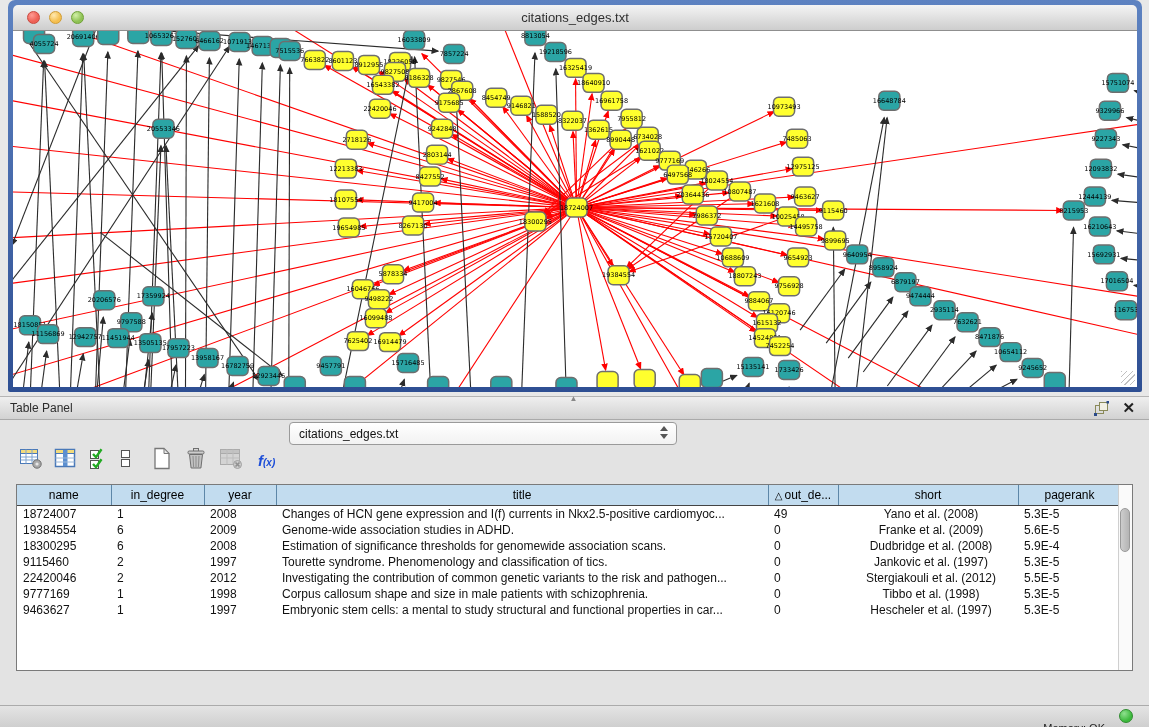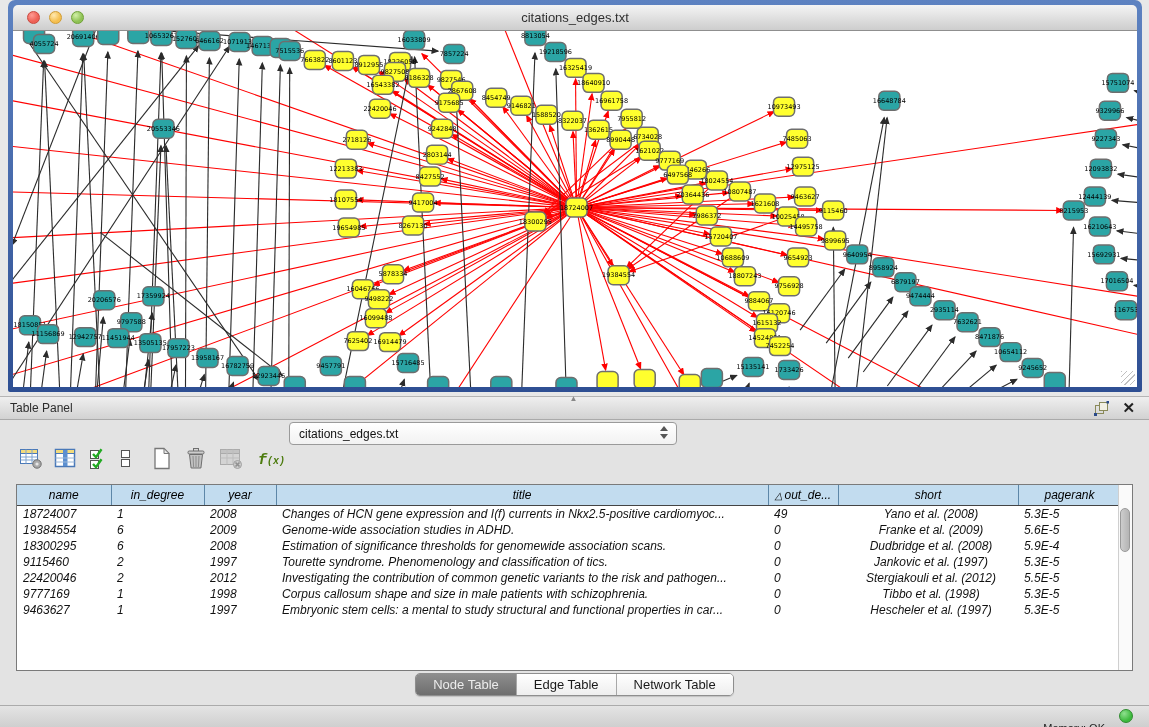--- a/index.html
+++ b/index.html
@@ -23,31 +23,31 @@
   .tp-header{position:absolute;left:0;top:396px;width:100%;height:24px;
     background:linear-gradient(#efefef,#d2d2d2);border-top:1px solid #b5b5b5;border-bottom:1px solid #aaa;box-sizing:border-box;}
   .tp-title{position:absolute;left:10px;top:4px;font-size:12px;color:#2c2c2c;}
   .split-handle{position:absolute;left:50%;top:-1px;margin-left:-5px;font-size:8px;color:#888;line-height:6px;}
   .tp-float{position:absolute;right:40px;top:4px;cursor:default;}
   .tp-close{position:absolute;right:14px;top:2px;font-size:15px;font-weight:bold;color:#222;line-height:18px;}
   .tp-body{position:absolute;left:0;top:420px;width:100%;height:285px;background:#e3e3e3;}
   
   .toolbar{position:absolute;left:19px;top:26px;height:28px;display:flex;align-items:center;}
   .tb-icon{margin-right:11px;display:inline-block;}
-  .fx{font-family:Liberation Mono, monospace;font-style:italic;font-weight:bold;font-size:15px;color:#4d7c0f;margin:0 10px 0 4px;}
+  .fx{font-family:Liberation Sans, sans-serif;font-style:italic;font-weight:bold;font-size:15px;color:#1d4ed8;margin:0 10px 0 4px;}
   .fx small{font-size:10px;font-weight:bold;}
   .combo{position:absolute;left:289px;top:2px;width:388px;height:23px;background:linear-gradient(#ffffff,#f2f2f2);
     border:1px solid #9a9a9a;border-radius:4px;box-sizing:border-box;font-size:12px;color:#111;}
   .combo .val{position:absolute;left:9px;top:4px;}
   .combo .arrows{position:absolute;right:7px;top:3px;width:9px;height:16px;}
   .combo .arrows i{display:block;width:0;height:0;border-left:4px solid transparent;border-right:4px solid transparent;}
   .combo .arrows .up{border-bottom:5px solid #555;margin-bottom:3px;}
   .combo .arrows .dn{border-top:5px solid #555;}
   
-  .table-wrap{position:absolute;left:16px;top:64px;width:1117px;height:187px;background:#fff;border:1px solid #7a7a7a;box-sizing:border-box;font-style:italic;}
+  .table-wrap{position:absolute;left:16px;top:64px;width:1117px;height:187px;background:#fff;border:1px solid #7a7a7a;box-sizing:border-box;}
   table.grid{border-collapse:collapse;table-layout:fixed;width:1104px;font-size:12px;}
   table.grid th{background:#c2dcef;border-right:1px solid #5d87a8;border-bottom:1px solid #444;
     font-weight:normal;height:20px;text-align:center;padding:0;overflow:hidden;white-space:nowrap;}
   table.grid th .sort{font-size:10px;margin-right:2px;}
   table.grid td{height:16px;padding:0 0 0 6px;overflow:hidden;white-space:nowrap;color:#111;}
   td.c-short{text-align:center;padding:0;}
   .vscroll{position:absolute;right:0;top:0;bottom:0;width:13px;background:#fafafa;border-left:1px solid #cfcfcf;}
   .vthumb{position:absolute;left:1px;top:23px;width:10px;height:44px;border-radius:5px;
     background:linear-gradient(90deg,#cdcdcd,#b4b4b4);border:1px solid #999;box-sizing:border-box;}
   
@@ -939,27 +939,20 @@
               <td class="c-short">Hescheler et al. (1997)</td>
               <td>5.3E-5</td>
             </tr>
           </tbody>
       </table>
       <div class="vscroll">
         <div class="vthumb"></div>
       </div>
     </div>
 
-    <div class="tabs">
-      <span class="seg" id="seg">
-          <button class="active">Node Table</button>
-          <button>Edge Table</button>
-          <button>Network Table</button>
-        </span>
-    </div>
   </div>
 
   <div class="statusbar">
     <span class="mem">Memory: OK</span>
     <span class="memdot"></span>
   </div>
 
 </div>
 
 </body></html>

